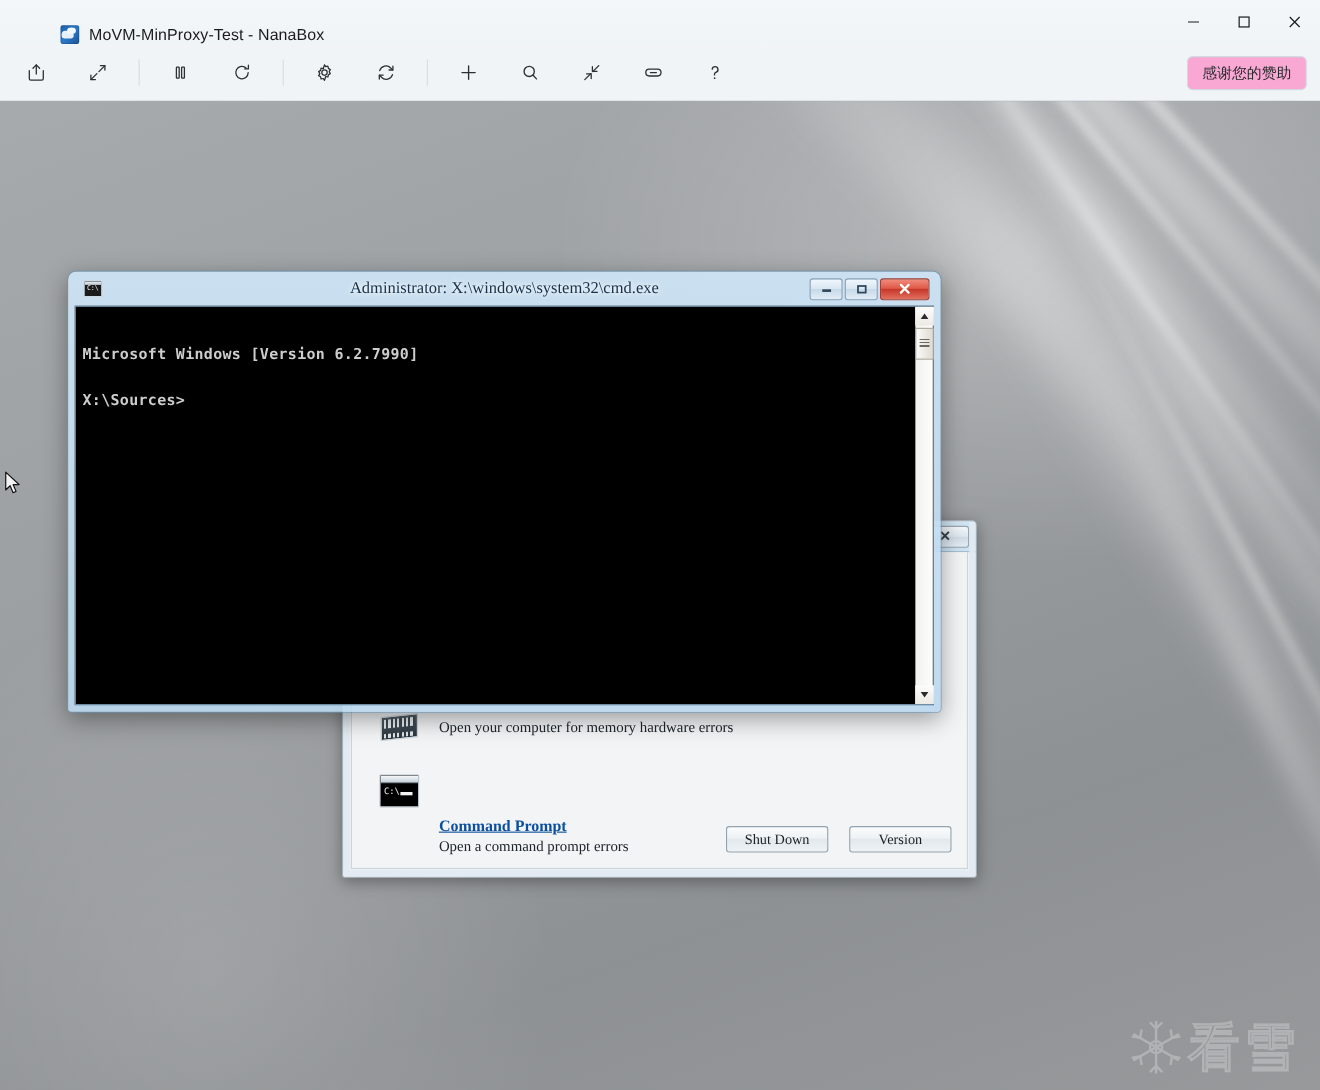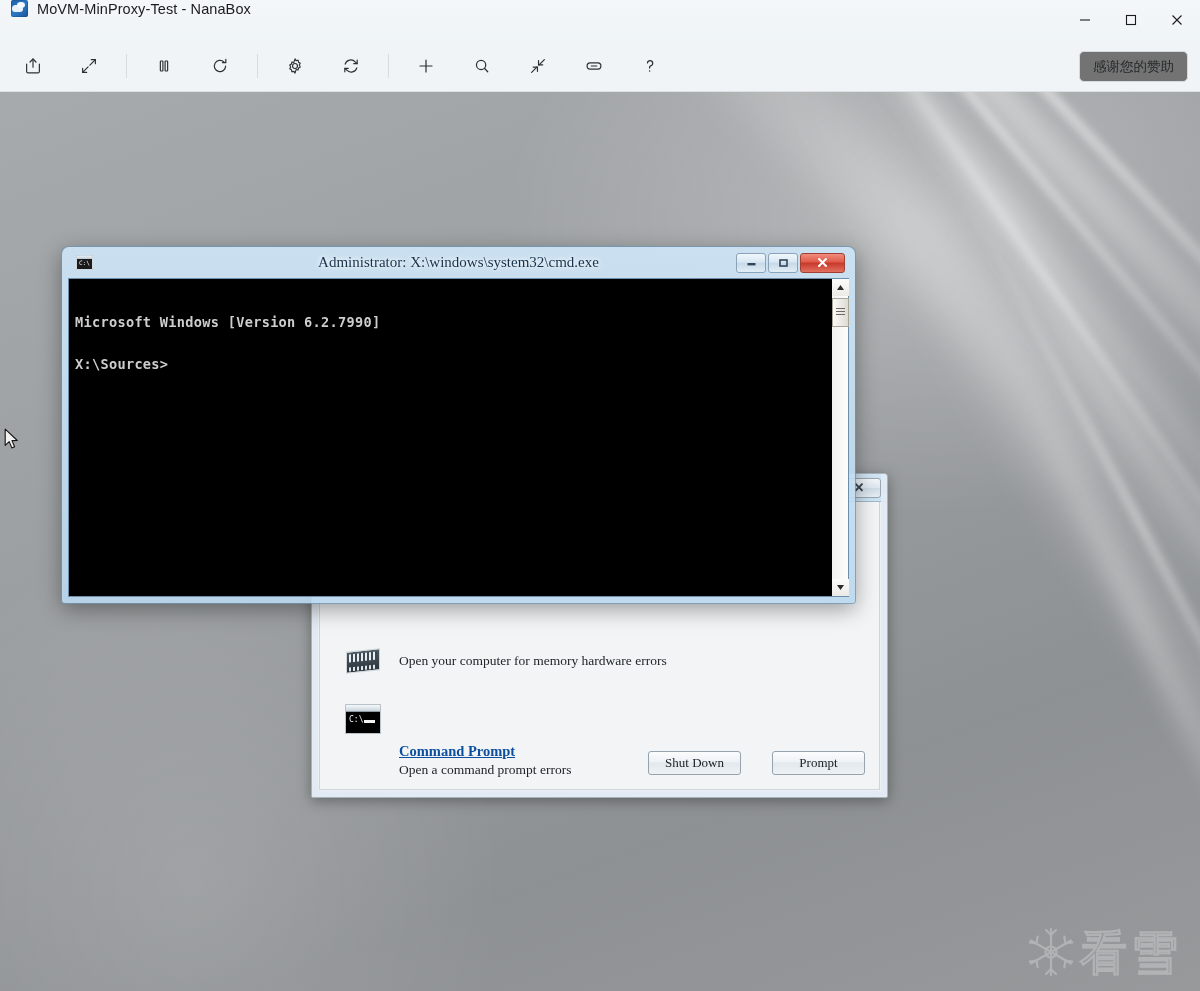--- a/index.html
+++ b/index.html
@@ -14,22 +14,23 @@
   #app-window {
     position: absolute; inset: 0;
     background: #eef3f6;
     display: flex; flex-direction: column;
   }
 
   
   #titlebar {
     height: 40px; flex: 0 0 40px;
     background: linear-gradient(to bottom,#f4f7f9,#eff4f7);
-    display: flex; align-items: flex-start;
+    display: flex; align-items: flex-end;
     position: relative;
+    padding-left: 44px;
   }
   #titlebar-left { display: flex; align-items: center; padding-left: 11px; gap: 9px; }
   #app-icon {
     width: 17px; height: 17px; border-radius: 2px;
     background: linear-gradient(135deg,#1f5fa8 0%, #2b79c9 48%, #1c5496 100%);
     position: relative; overflow: hidden;
     box-shadow: inset 0 0 0 1px rgba(0,0,0,.12);
   }
   #app-icon::before {
     content:""; position:absolute; left:1px; top:5px; width:11px; height:7px;
@@ -69,21 +70,21 @@
     margin-right: 18px;
   }
   .tb-btn svg { display: block; }
   .tb-sep {
     width: 1px; height: 24px; background: #d5dde3;
     margin: 0 18px 0 0; align-self: center;
   }
   #sponsor-button {
     position: absolute; right: 12px; top: 11px;
     height: 31px; padding: 0 13px;
-    background: #737373;
+    background: #f9a8d4;
     border: 1px solid #d3dbe1;
     border-radius: 5px;
     display: flex; align-items: center;
     font-size: 13.5px; color: #26292b;
     cursor: default;
   }
 
   
   #guest-screen {
     flex: 1 1 auto; position: relative; overflow: hidden;
@@ -177,21 +178,21 @@
     font-size: 14.5px; color: #0b4f9e; text-decoration: underline;
     font-weight: bold; font-family: "Liberation Serif", serif;
     cursor: default; display: block; margin-bottom: 2px; margin-top: 36px;
   }
   .opt-desc {
     font-size: 13.5px; color: #20262b;
     font-family: "Liberation Serif", serif;
   }
   #recovery-buttons {
     position: absolute; right: 14px; bottom: 14px;
-    display: flex; gap: 31px;
+    display: flex; gap: 19px;
   }
   .dlg-button {
     width: 93px; height: 24px;
     border: 1px solid #94a3ae;
     border-radius: 3px;
     background: linear-gradient(to bottom,#fbfcfd 0%, #eef2f5 45%, #e2e8ed 50%, #eef2f5 100%);
     font-size: 13px; color: #1a1f24;
     font-family: "Liberation Serif", serif;
     display: flex; align-items: center; justify-content: center;
     cursor: default;
@@ -229,21 +230,21 @@
     font-size: 8px; padding: 3px 0 0 3px; white-space: nowrap;
   }
   .cmd-icon .caret {
     display:inline-block; width:11px; height:3px; background:#f2f2f2;
     vertical-align: bottom; margin-left: 1px; margin-bottom: 1px;
   }
 
   
   #cmd-window {
     position: absolute; left: 62px; top: 155px;
-    width: 793px; height: 356px;
+    width: 793px; height: 400px;
     border-radius: 7px 7px 3px 3px;
     background: linear-gradient(to bottom, rgba(205,228,245,.93), rgba(186,216,238,.90));
     box-shadow: 0 0 0 1px rgba(110,150,180,.75), 0 6px 22px rgba(0,0,0,.38);
     padding: 0 6px 6px 6px;
   }
   #cmd-titlebar {
     height: 31px;
     display: flex; align-items: center; position: relative;
     padding: 0 4px 0 8px;
   }
@@ -494,21 +495,21 @@
             </div>
           </div>
           <div class="opt-text" data-name="recovery-option-text">
             <a class="opt-link" data-name="command-prompt-link">Command Prompt</a>
             <div class="opt-desc" data-name="recovery-option-description">Open a command prompt errors</div>
           </div>
         </div>
 
         <div id="recovery-buttons" data-name="recovery-dialog-buttons">
           <div class="dlg-button" data-name="shut-down-button">Shut Down</div>
-          <div class="dlg-button" data-name="restart-button">Prompt</div>
+          <div class="dlg-button" data-name="restart-button">Version</div>
         </div>
       </div>
       <div id="recovery-dialog-frame" data-name="recovery-dialog-frame"></div>
     </div>
 
     <div id="cmd-window" data-name="command-prompt-window">
       <div id="cmd-titlebar" data-name="cmd-titlebar">
         <div id="cmd-window-icon" data-name="cmd-window-icon"></div>
         <div id="cmd-title" data-name="cmd-window-title">Administrator: X:\windows\system32\cmd.exe</div>
         <div id="cmd-window-controls" data-name="cmd-window-controls">

